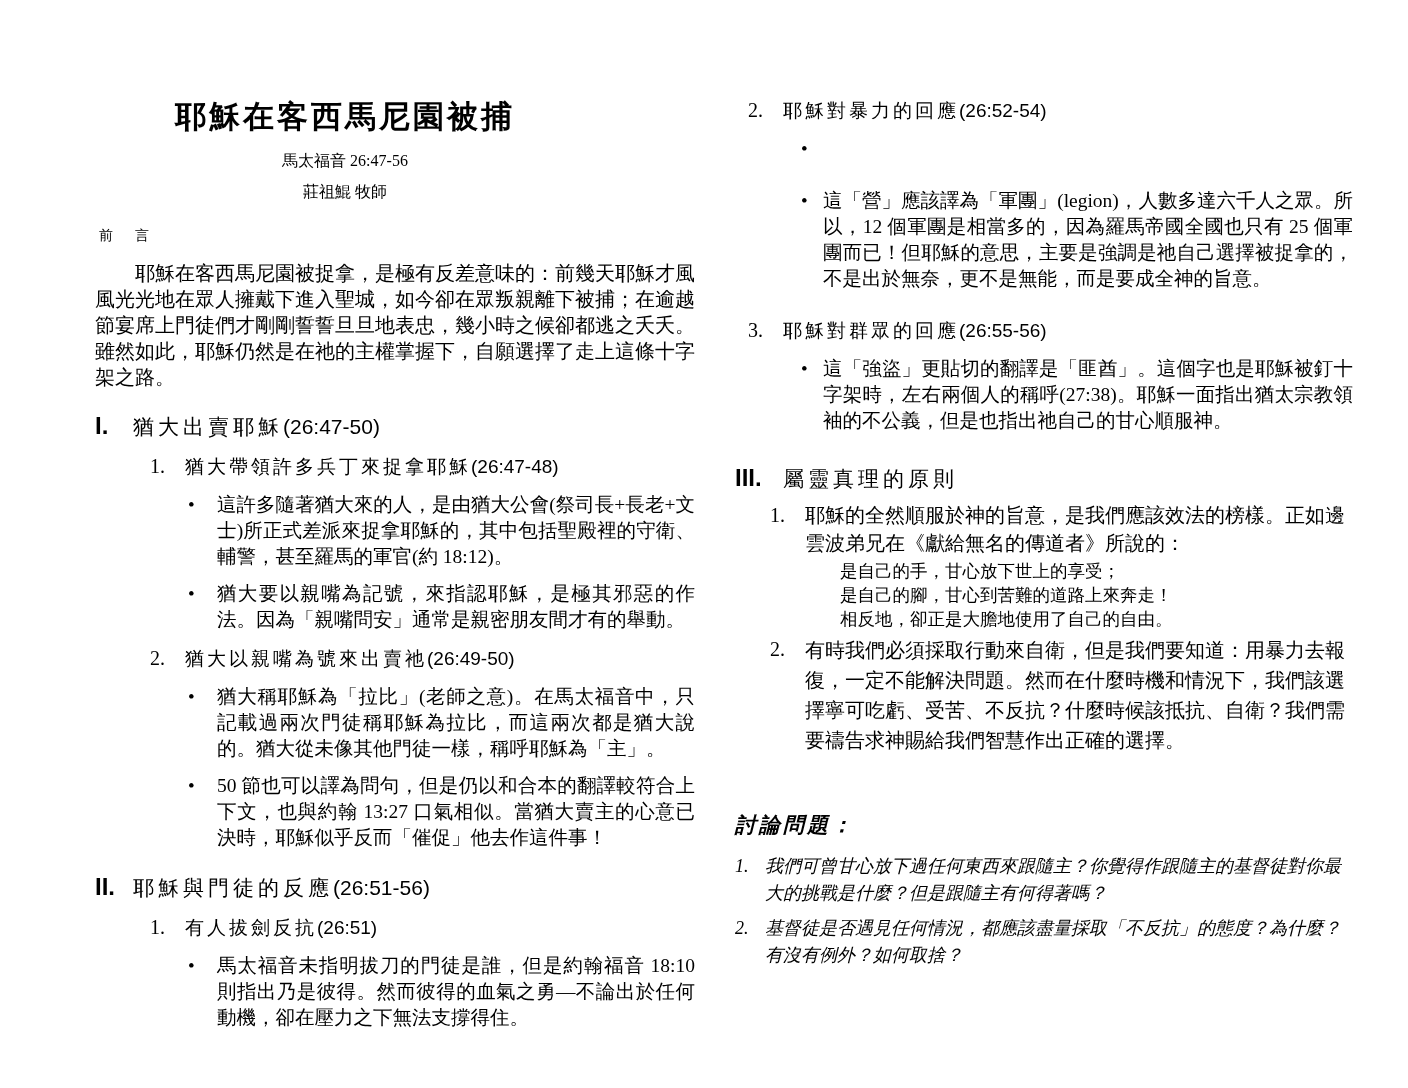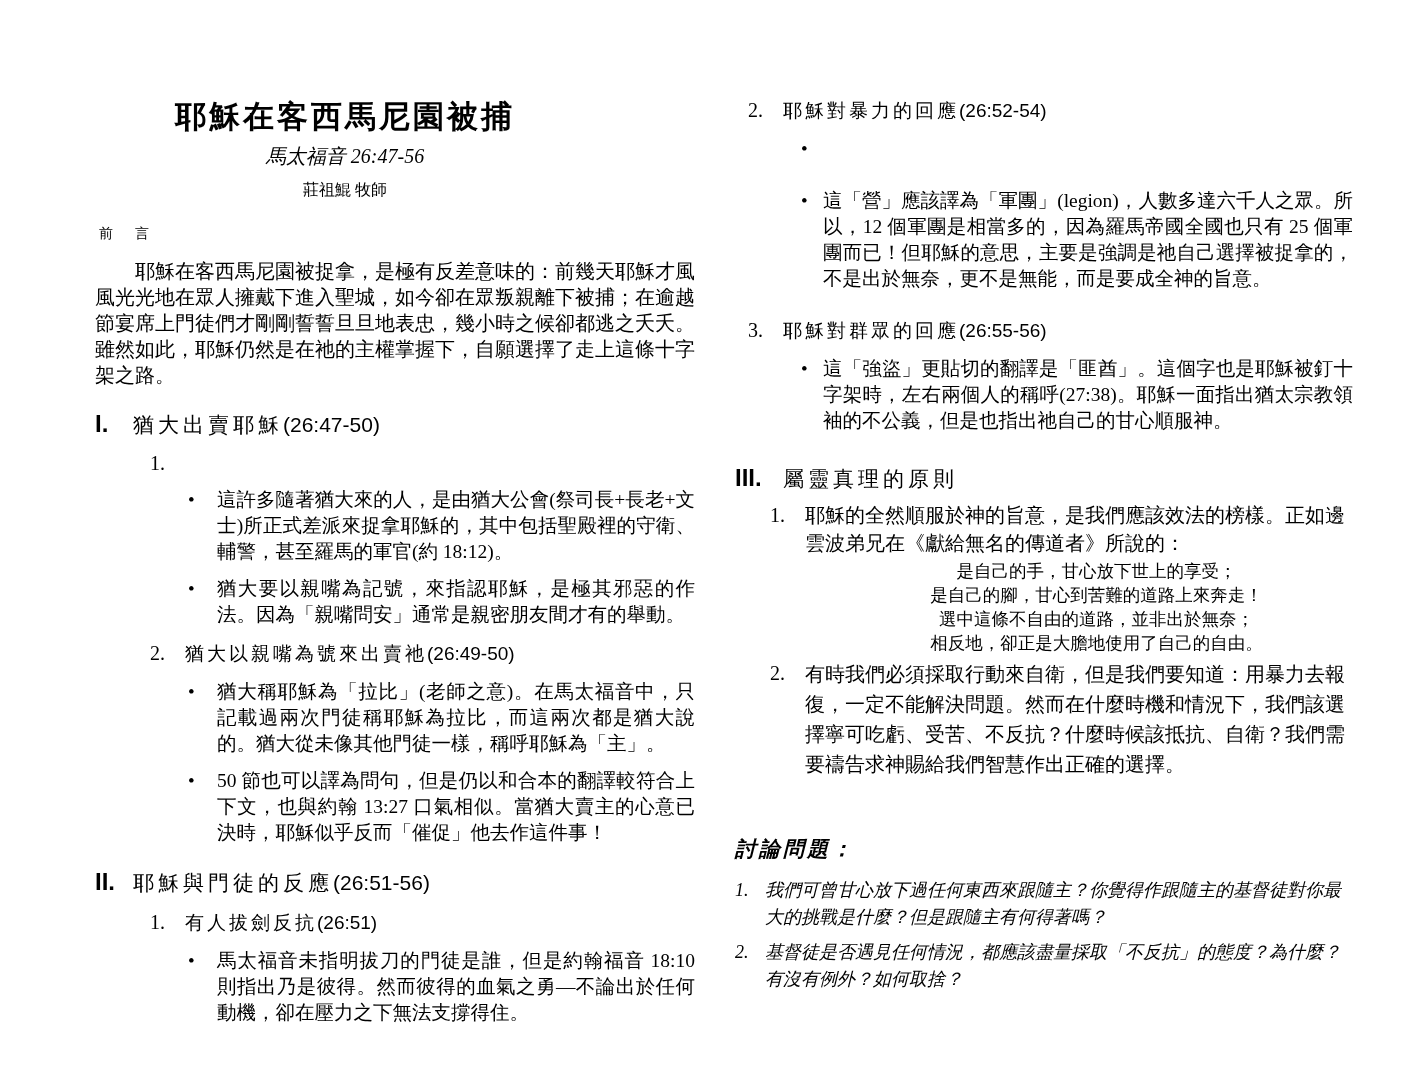--- a/index.html
+++ b/index.html
@@ -7,21 +7,21 @@
     position:relative; width:1408px; height:1088px; background:#ffffff;
     color:#000; overflow:hidden;
     font-family:"Liberation Serif","DejaVu Serif",serif;
   }
   .col { position:absolute; top:0; }
   .col-left  { left:95px;  width:600px; }
   .col-right { left:735px; width:618px; }
 
   .doc-header { width:500px; text-align:center; padding-top:98px; }
   .doc-title { font-size:31px; font-weight:bold; letter-spacing:3px; line-height:1.2; }
-  .doc-subtitle { font-size:20px; margin-top:8px;font-style:italic; }
+  .doc-subtitle { font-size:16px; margin-top:16px; }
   .doc-author { font-size:16px; margin-top:10px; }
 
   .preface-head { font-size:14px; letter-spacing:4px; margin-top:24px; margin-left:4px; }
   .preface-par { font-size:20px; line-height:26px; text-indent:2em; margin-top:15px; text-align:justify; }
 
   .sec-row { display:flex; align-items:baseline; }
   .sec-num { font-family:"Liberation Sans","DejaVu Sans",sans-serif; font-weight:bold; font-size:24px; flex:0 0 38px; }
   .sec-cjk { font-size:21px; letter-spacing:4px; }
   .sec-ref { font-family:"Liberation Sans","DejaVu Sans",sans-serif; font-size:21px; }
 
@@ -46,21 +46,21 @@
   .mt-sec    { margin-top:22px; }
   .mt-sub    { margin-top:13px; }
   .mt-bullet { margin-top:12px; }
   .mt-bullet2{ margin-top:9px; }
 
   
   .item-row { display:flex; align-items:flex-start; padding-left:35px; }
   .item-num { flex:0 0 35px; font-size:20px; line-height:28px; }
   .item-text { flex:1; font-size:20px; line-height:28px; }
   .poem { padding-left:105px; margin-top:2px; }
-  .poem-line { font-size:17.5px; line-height:24px;text-align:center; }
+  .poem-line { font-size:17.5px; line-height:24px; }
 
   
   .discussion { margin-top:56px; font-style:italic; }
   .disc-head { font-size:21px; letter-spacing:3px; font-weight:bold;font-family:Liberation Mono, monospace; }
   .q-row { display:flex; align-items:flex-start; margin-top:14px; }
   .q-row.tight { margin-top:8px; }
   .q-num { flex:0 0 30px; font-size:18px; line-height:27px; }
   .q-text { flex:1; font-size:18px; line-height:27px; }
 </style>
 </head>
@@ -79,20 +79,21 @@
     <div class="preface-head">前　言</div>
     <div class="preface-par">耶穌在客西馬尼園被捉拿，是極有反差意味的：前幾天耶穌才風風光光地在眾人擁戴下進入聖城，如今卻在眾叛親離下被捕；在逾越節宴席上門徒們才剛剛誓誓旦旦地表忠，幾小時之候卻都逃之夭夭。雖然如此，耶穌仍然是在祂的主權掌握下，自願選擇了走上這條十字架之路。</div>
 
     <div class="sec-row mt-sec">
       <span class="sec-num">I.</span>
       <span><span class="sec-cjk">猶大出賣耶穌</span><span class="sec-ref">(26:47-50)</span></span>
     </div>
 
     <div class="sub-row mt-sub">
       <span class="sub-num">1.</span>
+      <span><span class="sub-cjk">猶大帶領許多兵丁來捉拿耶穌</span><span class="sub-ref">(26:47-48)</span></span>
     </div>
 
     <div class="bullet-row mt-bullet">
       <span class="bullet-dot">•</span>
       <span class="bullet-text">這許多隨著猶大來的人，是由猶大公會(祭司長+長老+文士)所正式差派來捉拿耶穌的，其中包括聖殿裡的守衛、輔警，甚至羅馬的軍官(約 18:12)。</span>
     </div>
     <div class="bullet-row mt-bullet2" style="margin-top:11px;">
       <span class="bullet-dot">•</span>
       <span class="bullet-text">猶大要以親嘴為記號，來指認耶穌，是極其邪惡的作法。因為「親嘴問安」通常是親密朋友間才有的舉動。</span>
     </div>
@@ -159,21 +160,20 @@
     </div>
 
     <div class="item-row" style="margin-top:8px;">
       <span class="item-num">1.</span>
       <span class="item-text">耶穌的全然順服於神的旨意，是我們應該效法的榜樣。正如邊雲波弟兄在《獻給無名的傳道者》所說的：</span>
     </div>
 
     <div class="poem">
       <div class="poem-line">是自己的手，甘心放下世上的享受；</div>
       <div class="poem-line">是自己的腳，甘心到苦難的道路上來奔走！</div>
-      <div class="poem-line">選中這條不自由的道路，並非出於無奈；</div>
       <div class="poem-line">相反地，卻正是大膽地使用了自己的自由。</div>
     </div>
 
     <div class="item-row" style="margin-top:4px;">
       <span class="item-num">2.</span>
       <span class="item-text" style="line-height:30px;">有時我們必須採取行動來自衛，但是我們要知道：用暴力去報復，一定不能解決問題。然而在什麼時機和情況下，我們該選擇寧可吃虧、受苦、不反抗？什麼時候該抵抗、自衛？我們需要禱告求神賜給我們智慧作出正確的選擇。</span>
     </div>
 
     <div class="discussion">
       <div class="disc-head">討論問題：</div>

